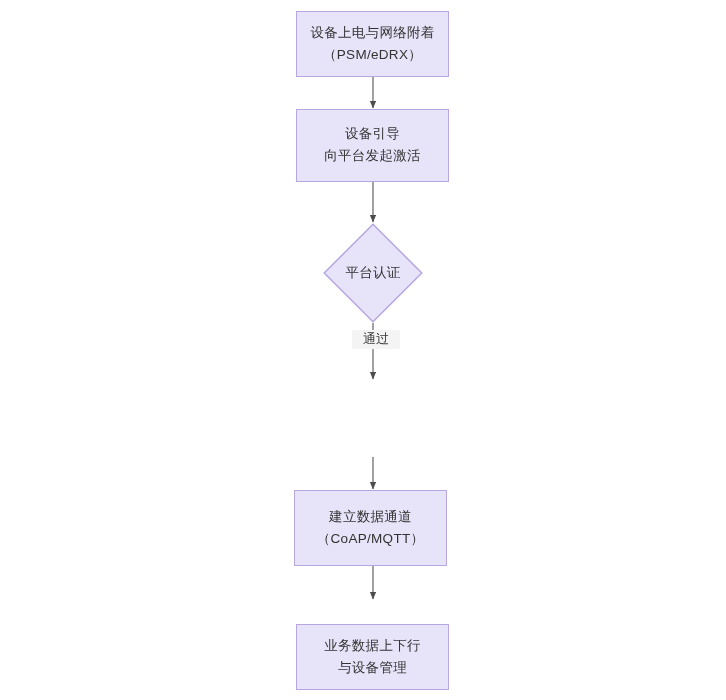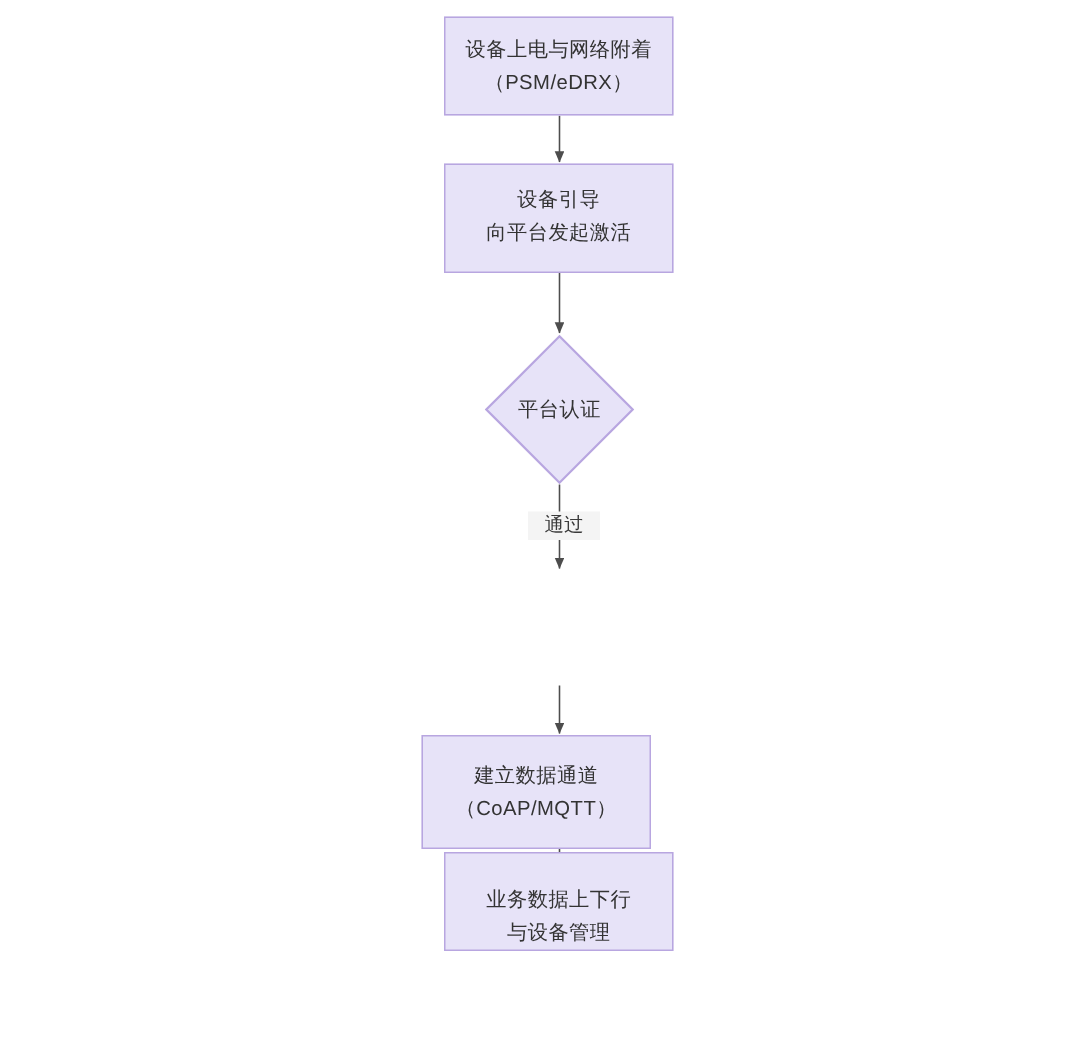--- a/index.html
+++ b/index.html
@@ -115,28 +115,28 @@
 向平台发起激活</span>
   </div>
 
   <div class="diamond-wrap" style="left:323px; top:223px; width:100px; height:100px;">
     <svg class="diamond-shape" viewBox="0 0 100 100" preserveAspectRatio="none" xmlns="http://www.w3.org/2000/svg">
       <polygon points="50,1.2 98.8,50 50,98.8 1.2,50" fill="#e7e3f8" stroke="#b8a6e0" stroke-width="1.5"></polygon>
     </svg>
     <span class="diamond-label">平台认证</span>
   </div>
 
-  <div class="edge-label" style="left:352px; top:341px; width:42px;text-align:center;">
+  <div class="edge-label" style="left:352px; top:330px; width:42px;text-align:center;">
     <span>通过</span>
   </div>
 
 
-  <div class="node" style="left:281px; top:490px; width:153px; height:76px;">
+  <div class="node" style="left:294px; top:490px; width:153px; height:76px;">
     <span class="node-text">建立数据通道
 （CoAP/MQTT）</span>
   </div>
 
-  <div class="node" style="left:296px; top:568px; width:153px; height:66px;align-items:flex-end;">
+  <div class="node" style="left:296px; top:624px; width:153px; height:66px;">
     <span class="node-text">业务数据上下行
 与设备管理</span>
   </div>
 
 </div>
 
 </body></html>

